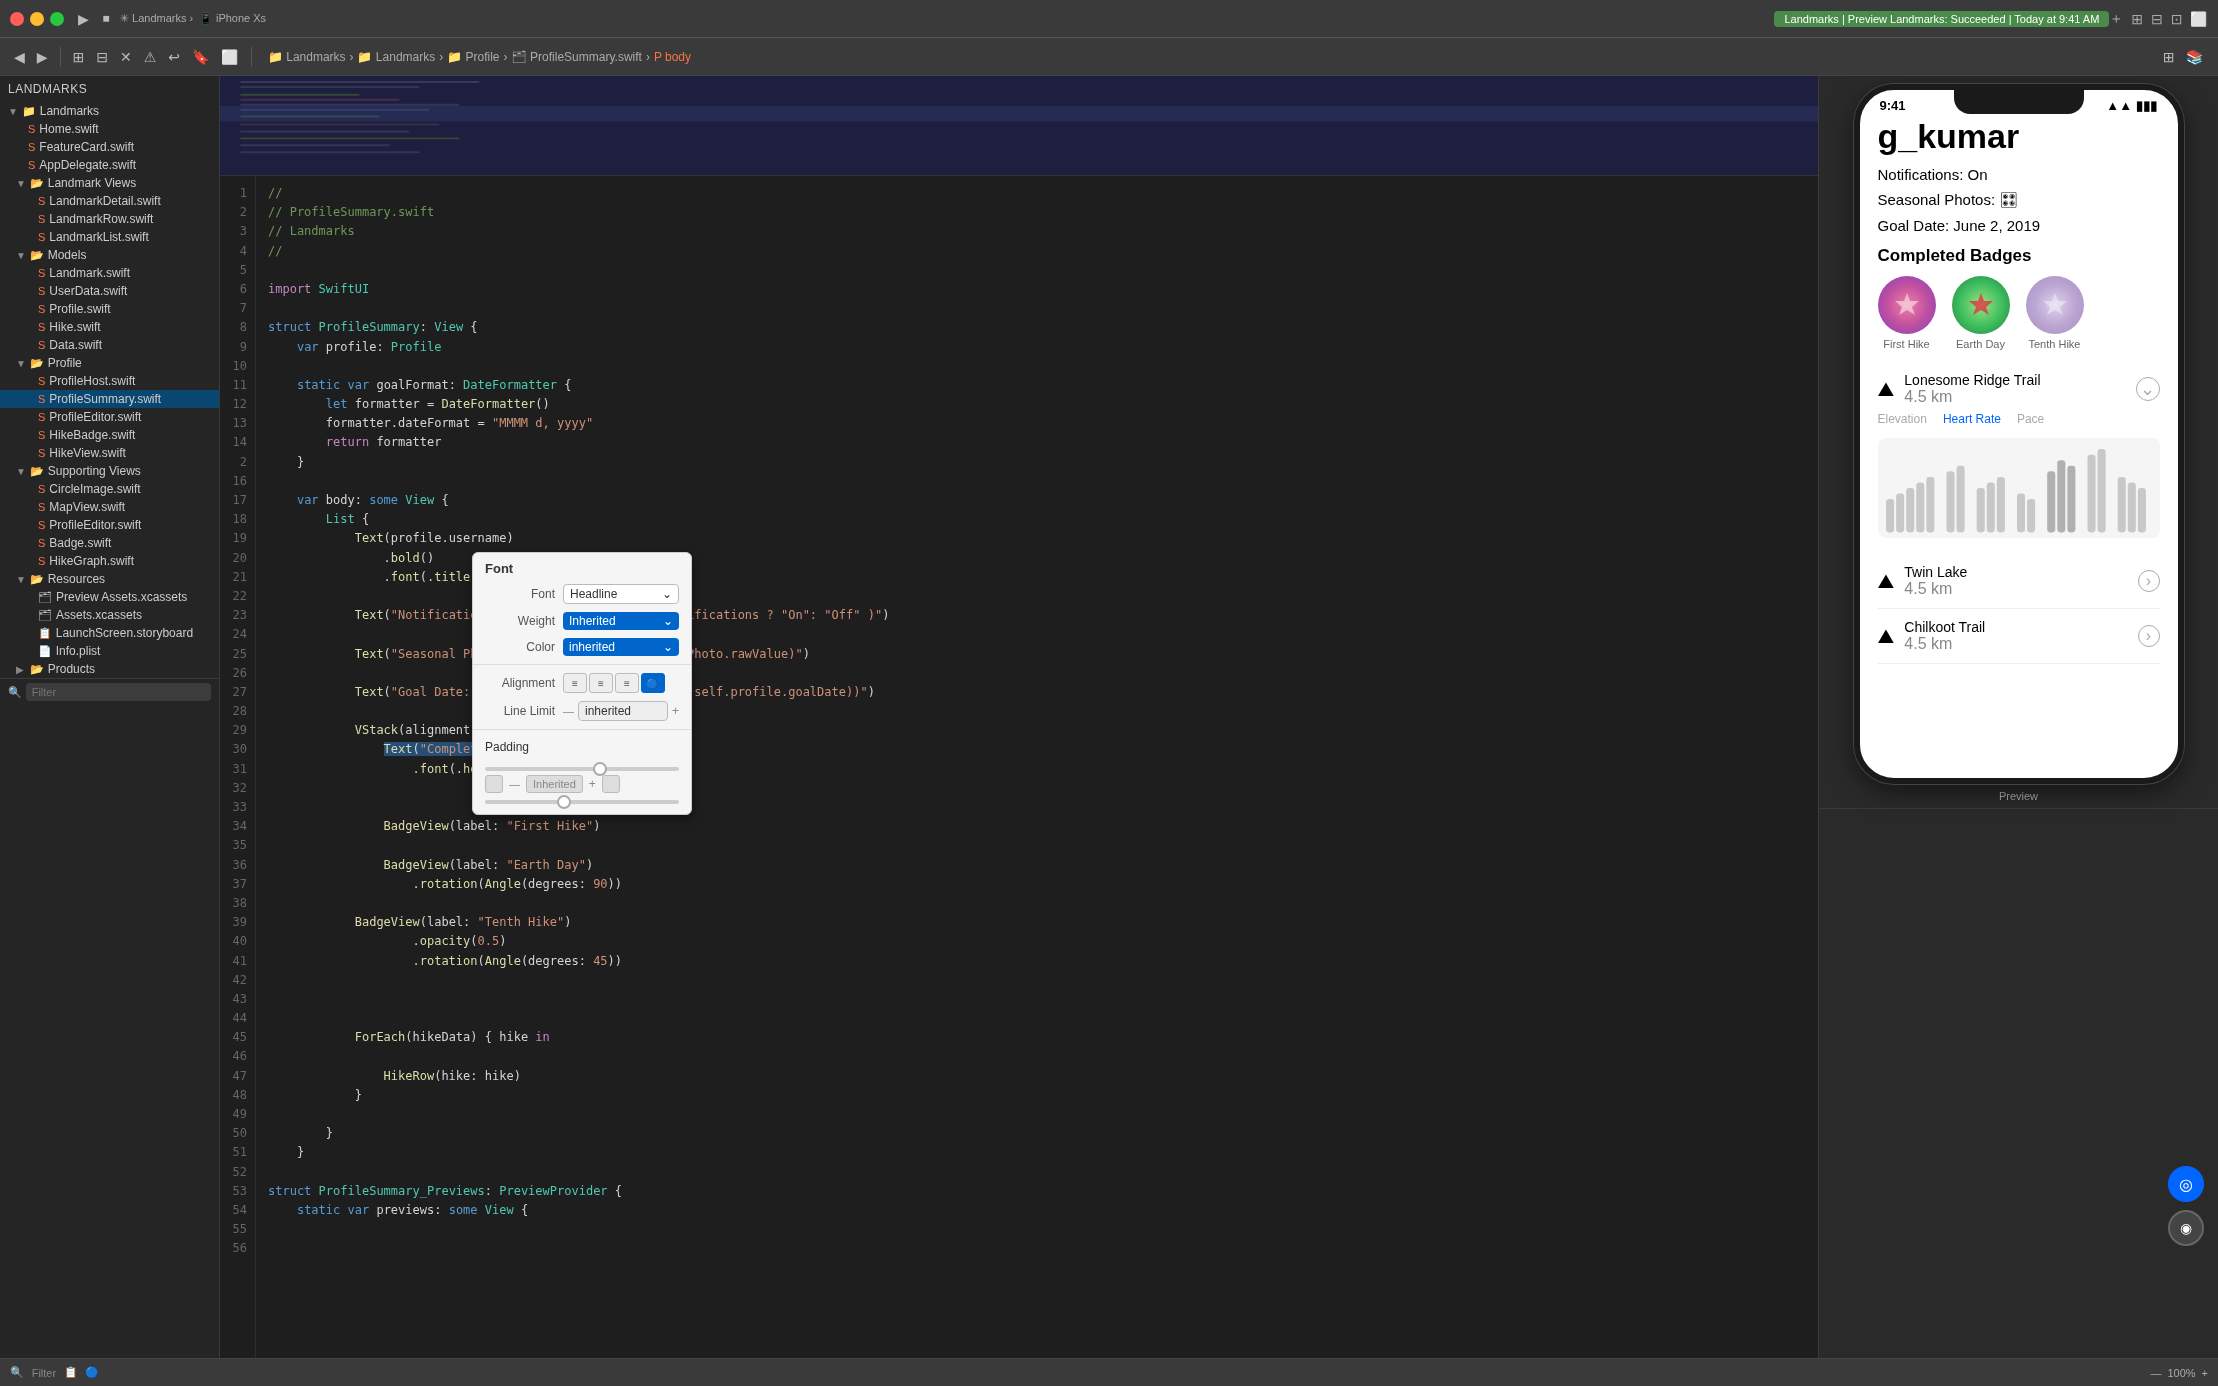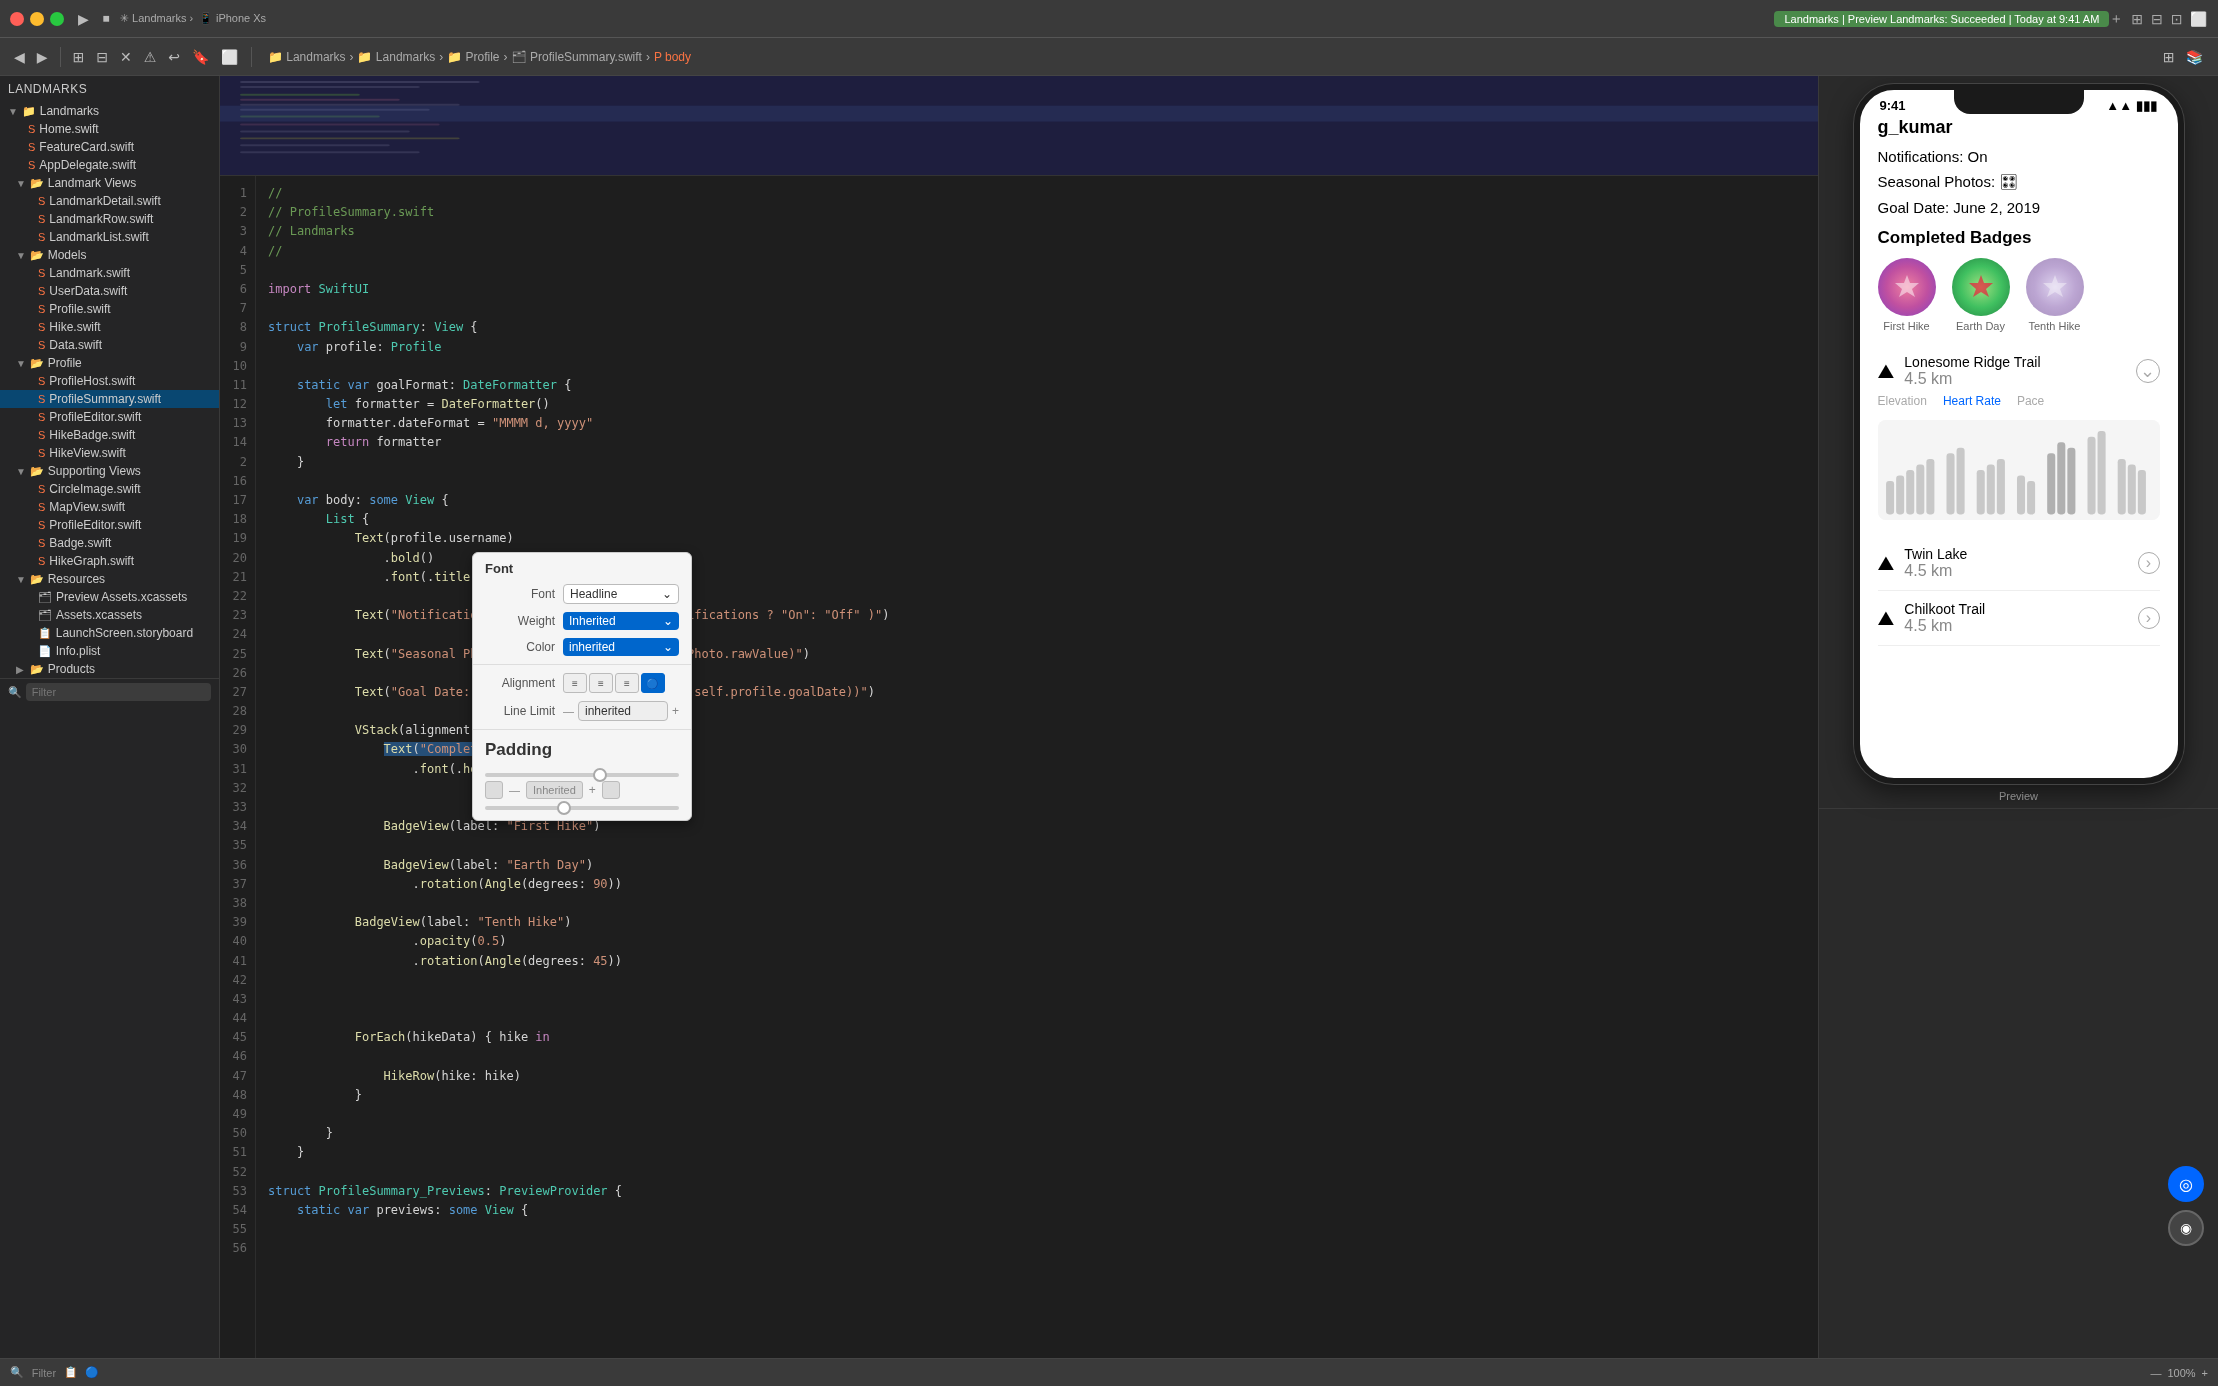--- a/index.html
+++ b/index.html
@@ -249,22 +249,22 @@
     }
     .align-btn.active {
       background: #0066cc;
       color: white;
       border-color: #0066cc;
     }
     .padding-section {
       padding: 6px 12px;
     }
     .padding-label {
-      font-weight: 700;
-      font-size: 17px;
+      font-weight: 400;
+      font-size: 12px;
       margin-bottom: 6px;
     }
     .padding-slider {
       width: 100%;
       margin: 4px 0;
     }
     .padding-row {
       display: flex;
       align-items: center;
       gap: 6px;
@@ -337,21 +337,21 @@
       padding: 8px 20px 4px;
       font-size: 13px;
       font-weight: 600;
       color: #000;
     }
     .iphone-content {
       padding: 0 18px;
       overflow: hidden;
     }
     .profile-username {
-      font-size: 18px;
+      font-size: 34px;
       font-weight: 700;
       color: #000;
       margin-bottom: 10px;
     }
     .profile-row {
       font-size: 15px;
       color: #000;
       margin-bottom: 8px;
     }
     .badges-section { margin: 12px 0; }

